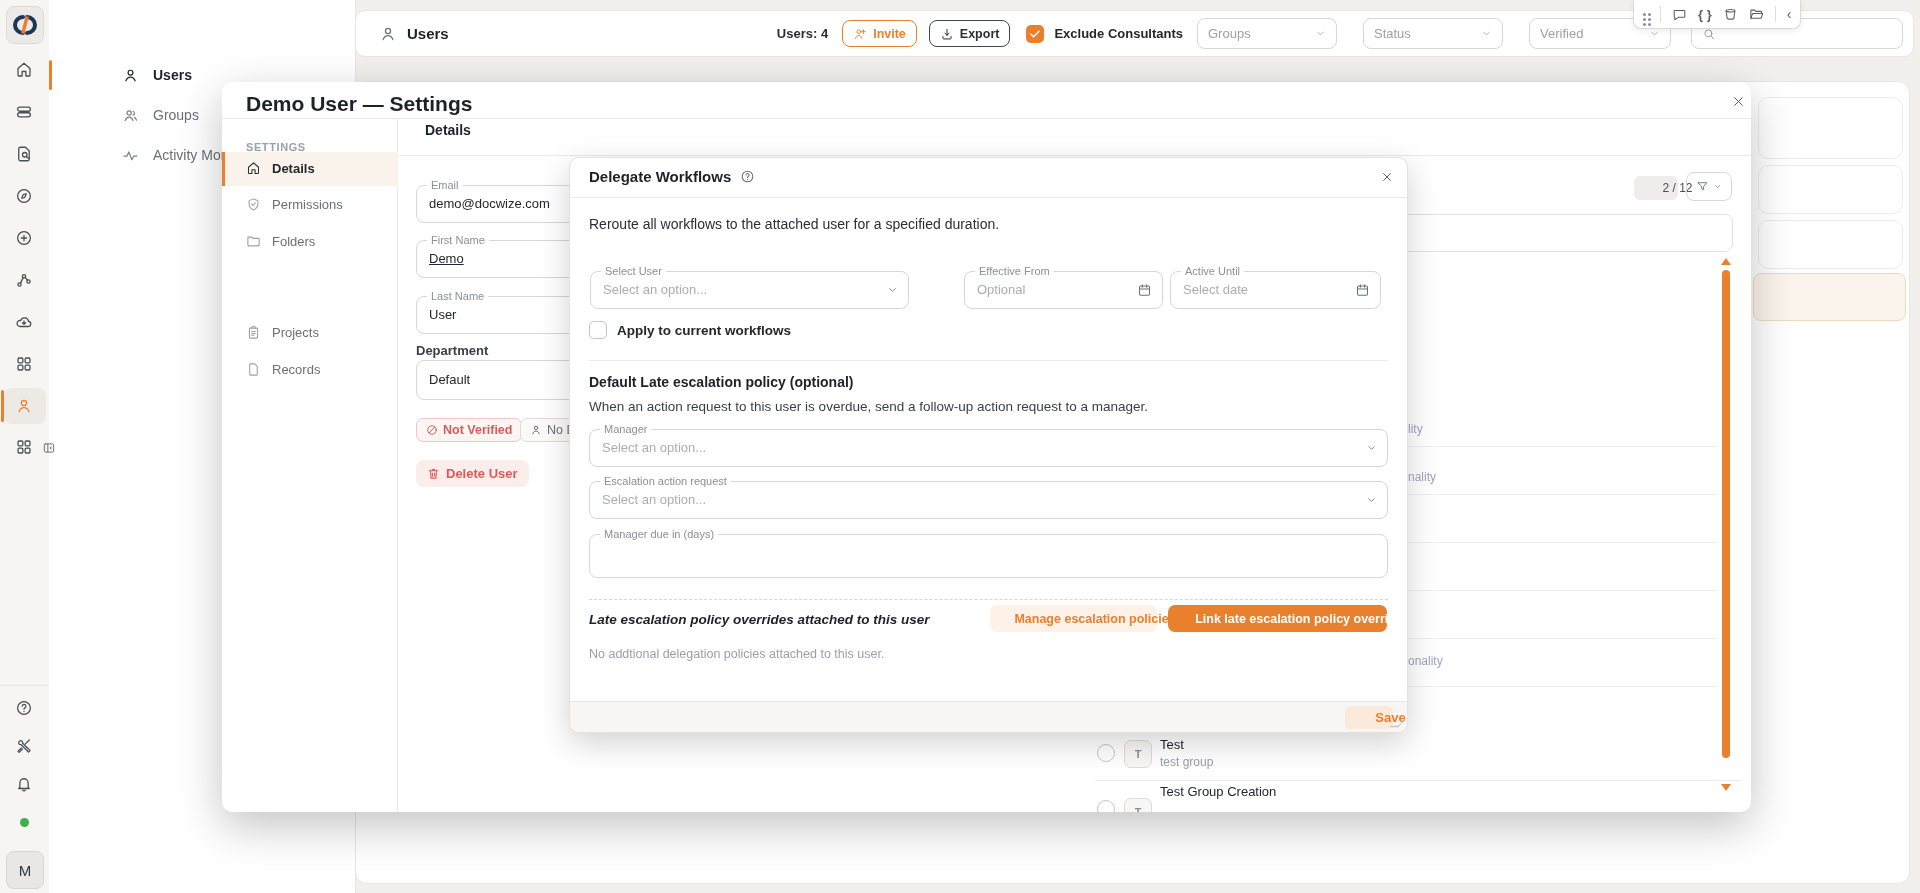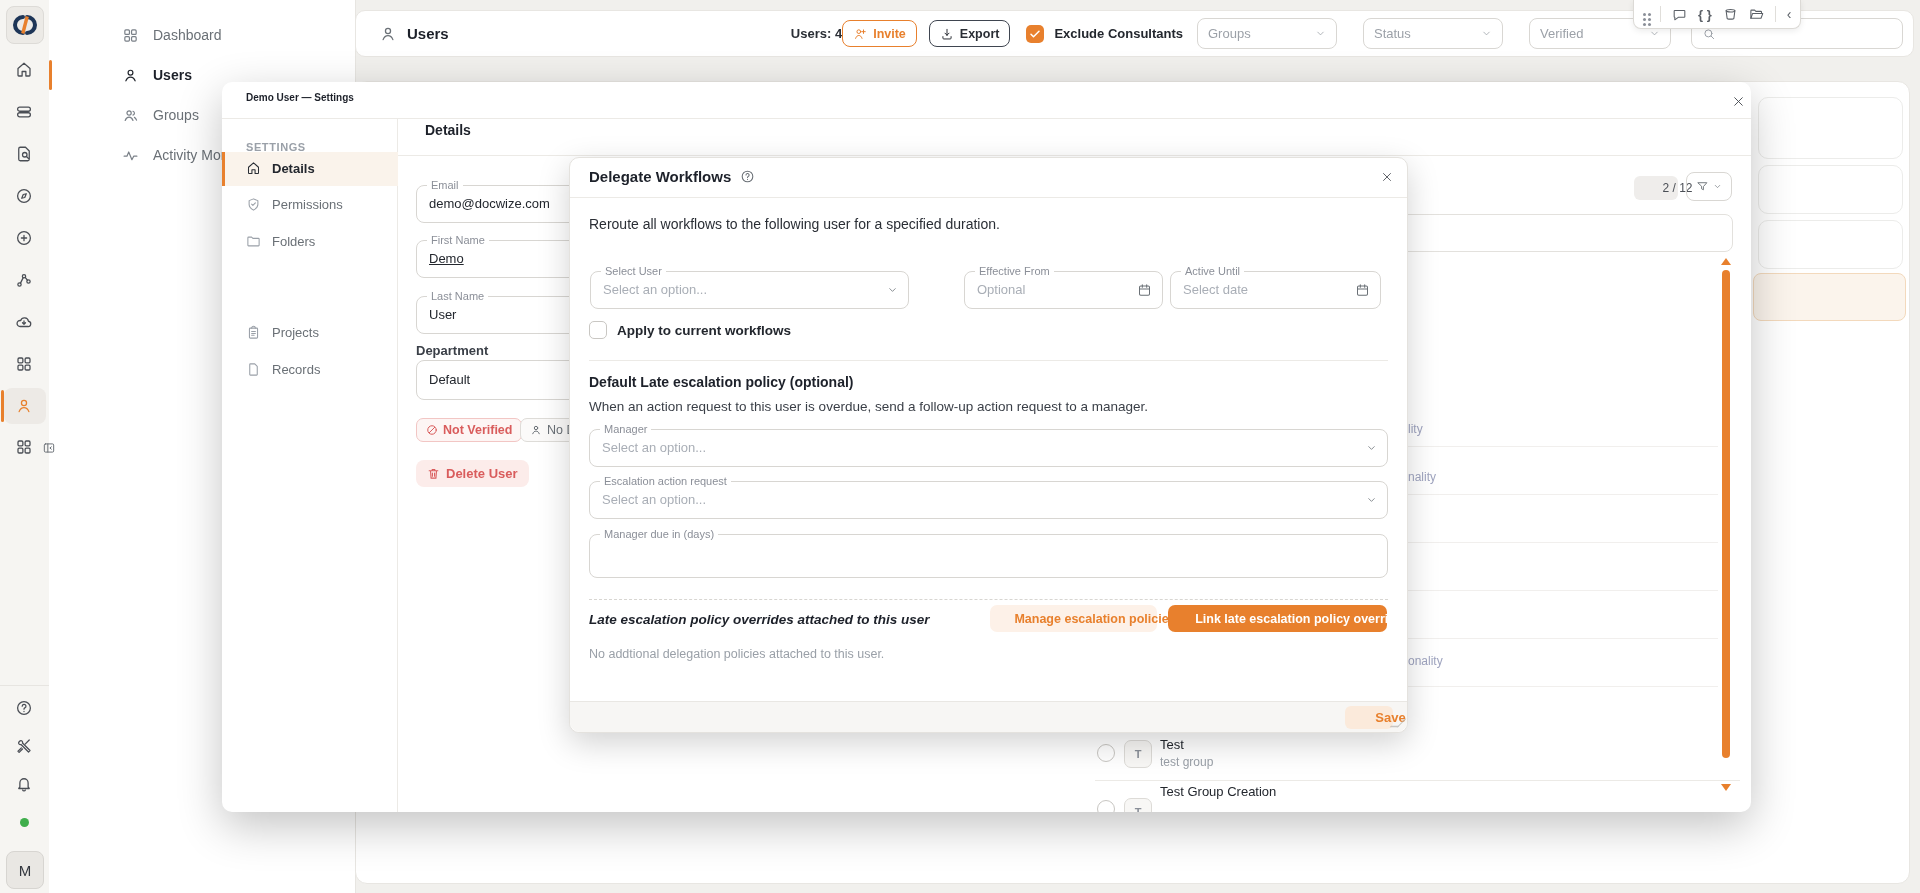--- a/index.html
+++ b/index.html
@@ -144,31 +144,20 @@
         <svg class="ic" viewBox="0 0 24 24">
           <path d="M6.5 16v-5.5a5.5 5.5 0 1 1 11 0V16l1.5 2h-14z"></path>
           <path d="M10.2 20a1.9 1.9 0 0 0 3.6 0"></path>
         </svg>
       </div>
     <div class="abs" style="left:20px;top:818px;width:9px;height:9px;border-radius:50%;background:#3fae4c;"></div>
     <div class="abs" style="left:6px;top:851px;width:36px;height:36px;background:#e9e7e3;border:1px solid #d7d5d1;border-radius:8px;display:flex;align-items:center;justify-content:center;font-size:15px;color:#33373e;">M</div>
   </div>
 
   <div id="nav" class="abs">
-    <div class="abs nav-item" style="top:19px;">
-      <span style="color:#7a8088">
-          <svg class="ic" style="width:17px;height:17px" viewBox="0 0 24 24">
-            <rect x="4" y="4" width="6.5" height="6.5" rx="1.5"></rect>
-            <rect x="13.5" y="4" width="6.5" height="6.5" rx="1.5"></rect>
-            <rect x="4" y="13.5" width="6.5" height="6.5" rx="1.5"></rect>
-            <rect x="13.5" y="13.5" width="6.5" height="6.5" rx="1.5"></rect>
-          </svg>
-        </span>
-      <span>Dashboard</span>
-    </div>
     <div class="abs" style="left:0;top:60px;width:3px;height:30px;background:#e8802d;border-radius:2px;"></div>
     <div class="abs nav-item active" style="top:59px;">
       <span style="color:#23272e">
           <svg class="ic" style="width:17px;height:17px" viewBox="0 0 24 24">
             <circle cx="12" cy="8" r="3.4"></circle>
             <path d="M5.5 19.5c1.4-3.8 3.8-5.3 6.5-5.3s5.1 1.5 6.5 5.3"></path>
           </svg>
         </span>
       <span>Users</span>
     </div>
@@ -201,21 +190,21 @@
 
   <div class="abs card row" style="left:355px;top:10px;width:1559px;height:47px;box-sizing:border-box;padding:0 10px 0 23px;">
     <span style="color:#6a7076">
         <svg class="ic" viewBox="0 0 24 24">
           <circle cx="12" cy="8" r="3.4"></circle>
           <path d="M5.5 19.5c1.4-3.8 3.8-5.3 6.5-5.3s5.1 1.5 6.5 5.3"></path>
         </svg>
       </span>
     <span style="margin-left:10px;font-size:15px;font-weight:bold;color:#1d212a;">Users</span>
     <span style="flex:1"></span>
-    <span style="font-size:13px;font-weight:bold;color:#2a2e35;">Users: 4</span>
+    <span style="font-size:13px;font-weight:bold;color:#2a2e35;margin-right:14px;">Users: 4</span>
     <div class="btn-outline" style="border-color:#e8802d;color:#e8802d;margin-right:12px;">
       <span>
           <svg class="ic" style="width:14px;height:14px" viewBox="0 0 24 24">
             <circle cx="10" cy="8" r="3.2"></circle>
             <path d="M4.5 19.5c1.2-3.5 3.2-5 5.5-5s4.3 1.5 5.5 5"></path>
             <path d="M18 5v6M15 8h6"></path>
           </svg>
         </span>
       <span>Invite</span>
     </div>
@@ -289,21 +278,21 @@
           <path d="M3 18V6a1 1 0 0 1 1-1h5l2 2h8a1 1 0 0 1 1 1v1.5"></path>
           <path d="M3 18l2.6-7.5H22L19.2 18z"></path>
         </svg>
       </span>
     <span style="width:1px;height:16px;background:#e0deda;"></span>
     <span style="font-size:14px;color:#5a5f66;">‹</span>
   </div>
 
   <div class="abs" style="left:222px;top:82px;width:1529px;height:730px;background:#fff;border-radius:10px;box-shadow:0 14px 45px rgba(0,0,0,.24);overflow:hidden;z-index:20;">
 
-    <div class="abs" style="left:24px;top:10px;font-size:10px;font-weight:bold;color:#1d212a;">Demo User — Settings</div>
+    <div class="abs" style="left:24px;top:10px;font-size:21px;font-weight:bold;color:#1d212a;">Demo User — Settings</div>
     <div class="abs" style="left:1506px;top:9px;width:20px;height:20px;display:flex;align-items:center;justify-content:center;color:#44484f;">
         <svg class="ic" style="width:13px;height:13px" viewBox="0 0 24 24">
           <path d="M5 5l14 14M19 5L5 19"></path>
         </svg>
       </div>
     <div class="abs hr" style="left:0;top:36px;width:1529px;"></div>
 
     <div class="abs" style="left:0;top:36px;width:176px;height:694px;border-right:1px solid #eceae6;box-sizing:border-box;">
       <div class="abs" style="left:24px;top:23px;font-size:11px;font-weight:bold;color:#9aa0a8;letter-spacing:.6px;">SETTINGS</div>
       <div class="abs" style="left:0;top:34px;width:176px;height:34px;background:#faf3eb;">
@@ -449,21 +438,21 @@
           </svg>
         </span>
     </div>
     <div class="abs" style="left:808px;top:10px;width:18px;height:18px;display:flex;align-items:center;justify-content:center;color:#44484f;">
         <svg class="ic" style="width:12px;height:12px" viewBox="0 0 24 24">
           <path d="M5 5l14 14M19 5L5 19"></path>
         </svg>
       </div>
     <div class="abs hr" style="left:0;top:39px;width:837px;"></div>
 
-    <div class="abs" style="left:19px;top:58px;font-size:14px;color:#2a2e35;">Reroute all workflows to the following user for a specified duration.</div>
+    <div class="abs" style="left:19px;top:58px;font-size:14px;color:#2a2e35;">Reroute all workflows to the attached user for a specified duration.</div>
 
     <div class="ninput" style="left:20px;top:113px;width:319px;height:38px;">
       <span class="nlabel">Select User</span>
       <div class="nvalue ph">Select an option...</div>
       <span class="nchev">
           <svg class="ic" style="width:11px;height:11px" viewBox="0 0 24 24">
             <path d="M6 9l6 6 6-6"></path>
           </svg>
         </span>
     </div>

